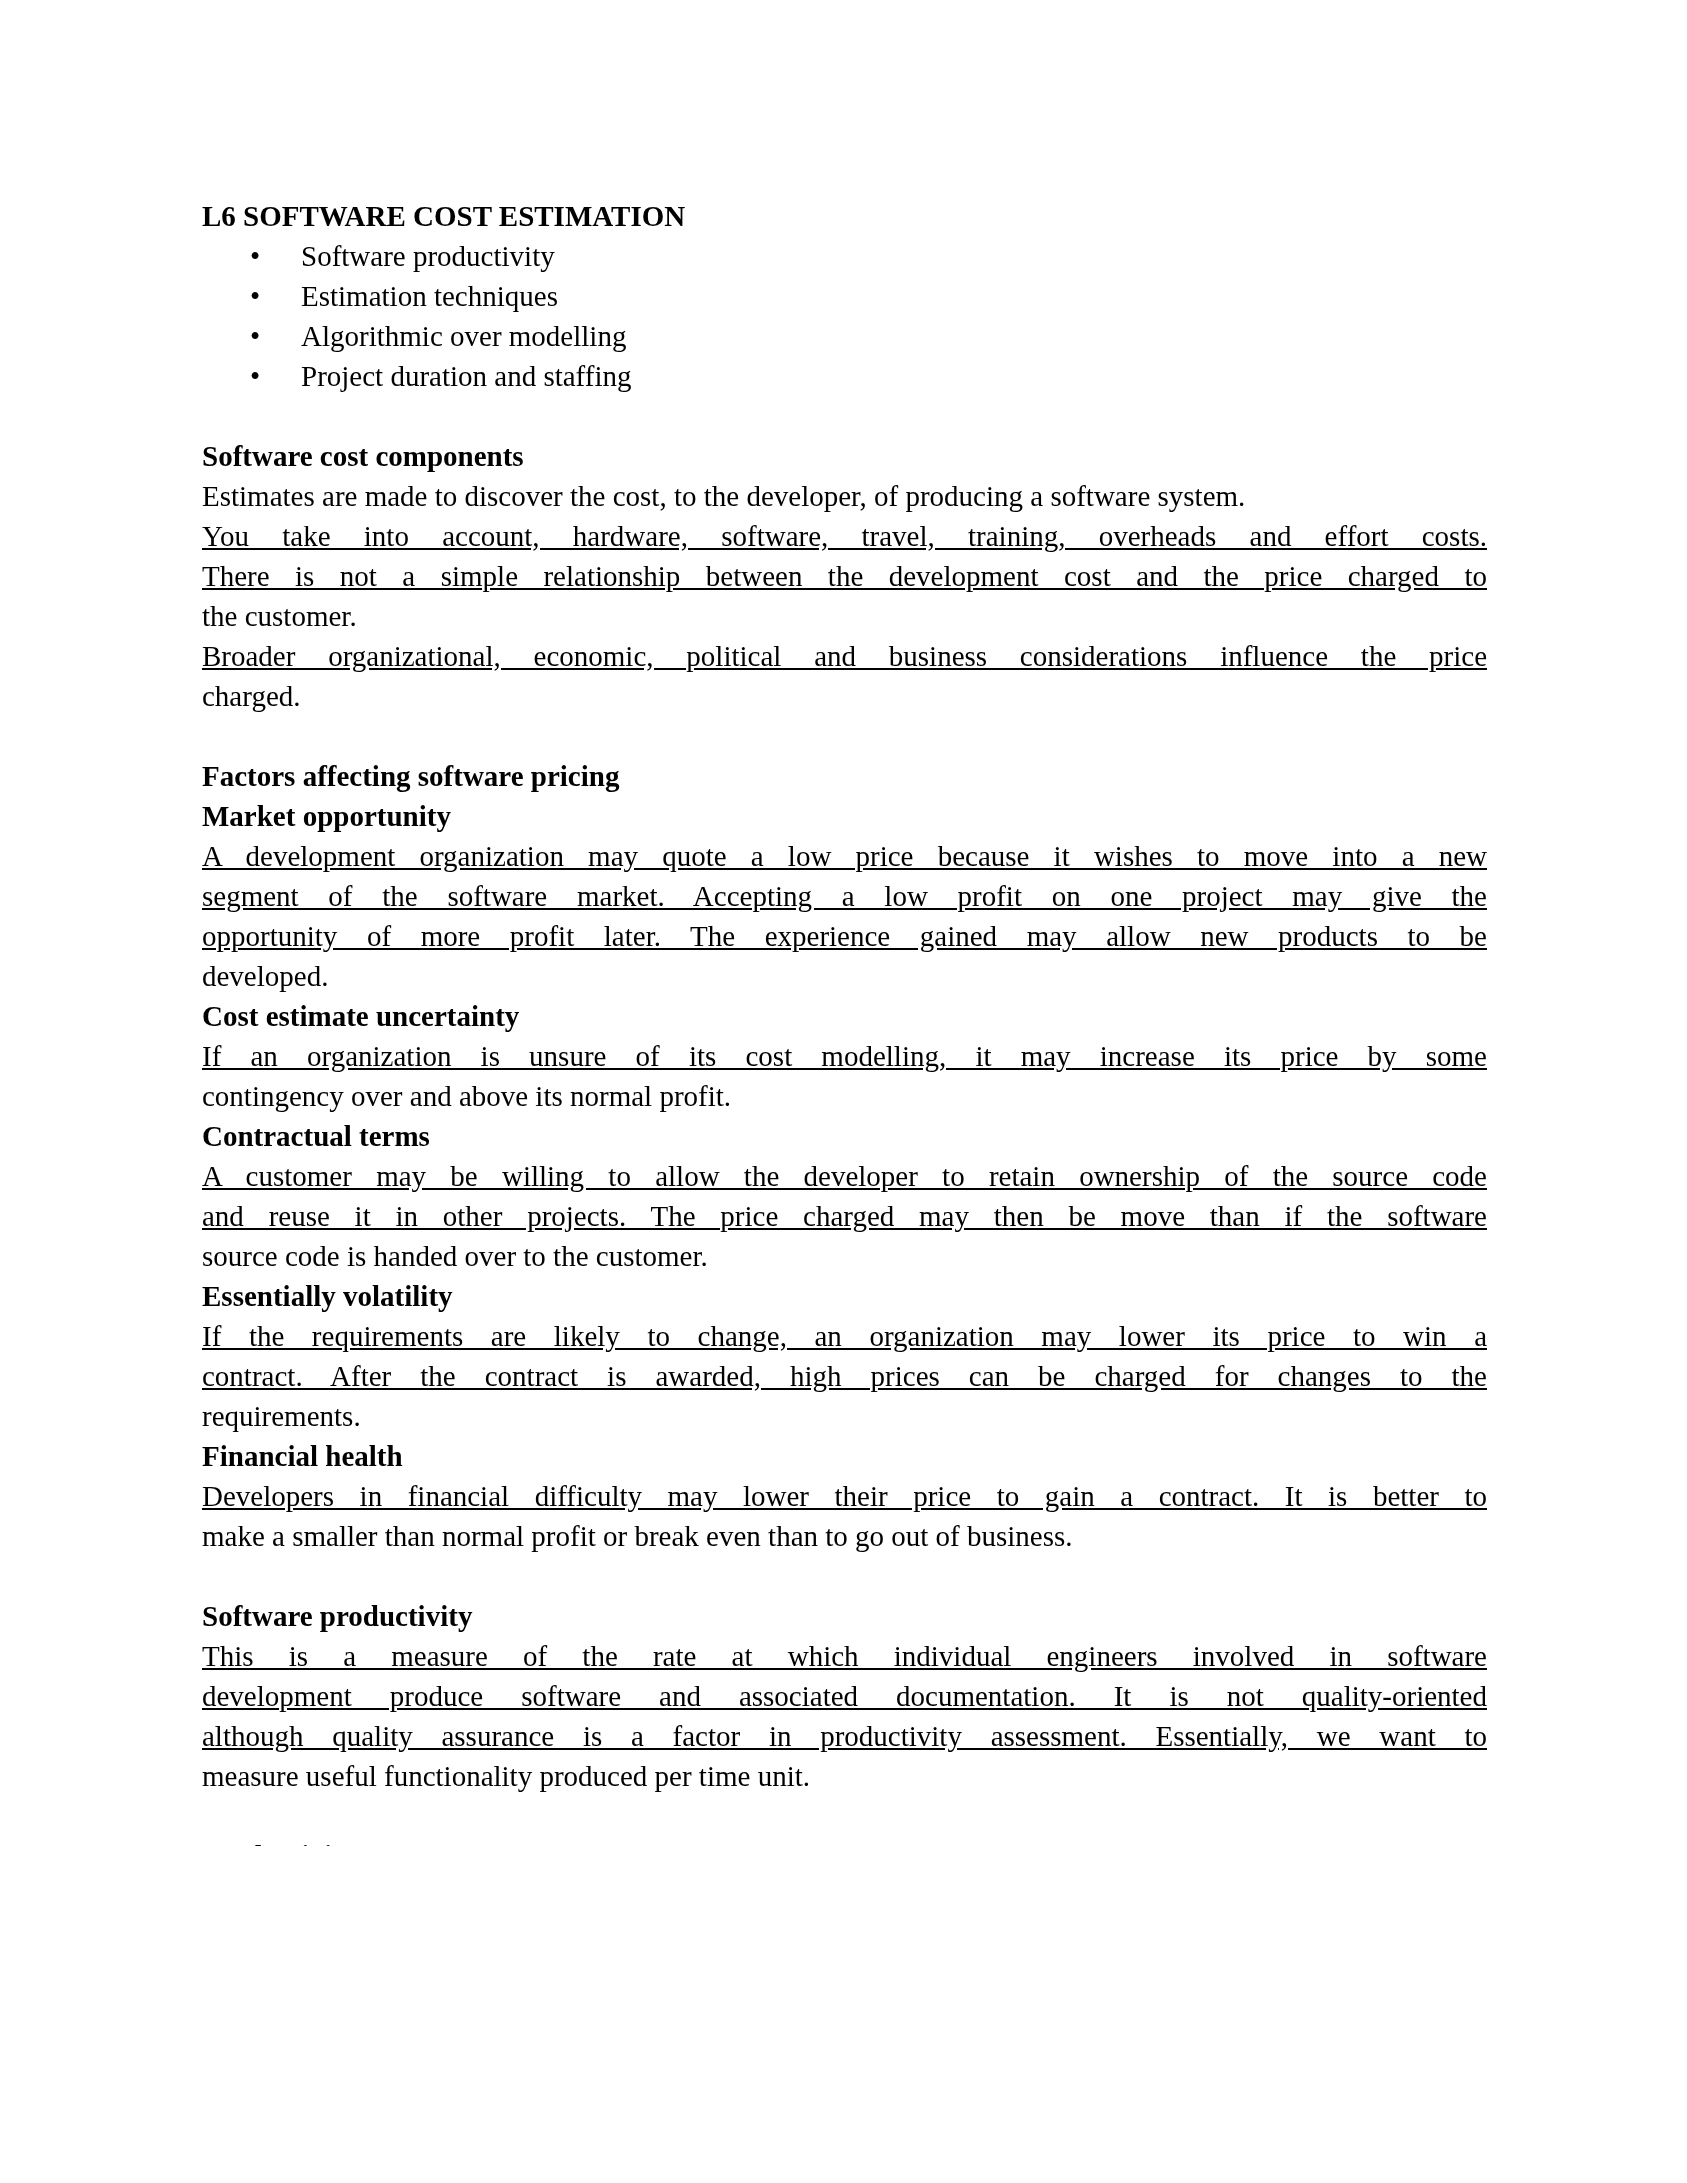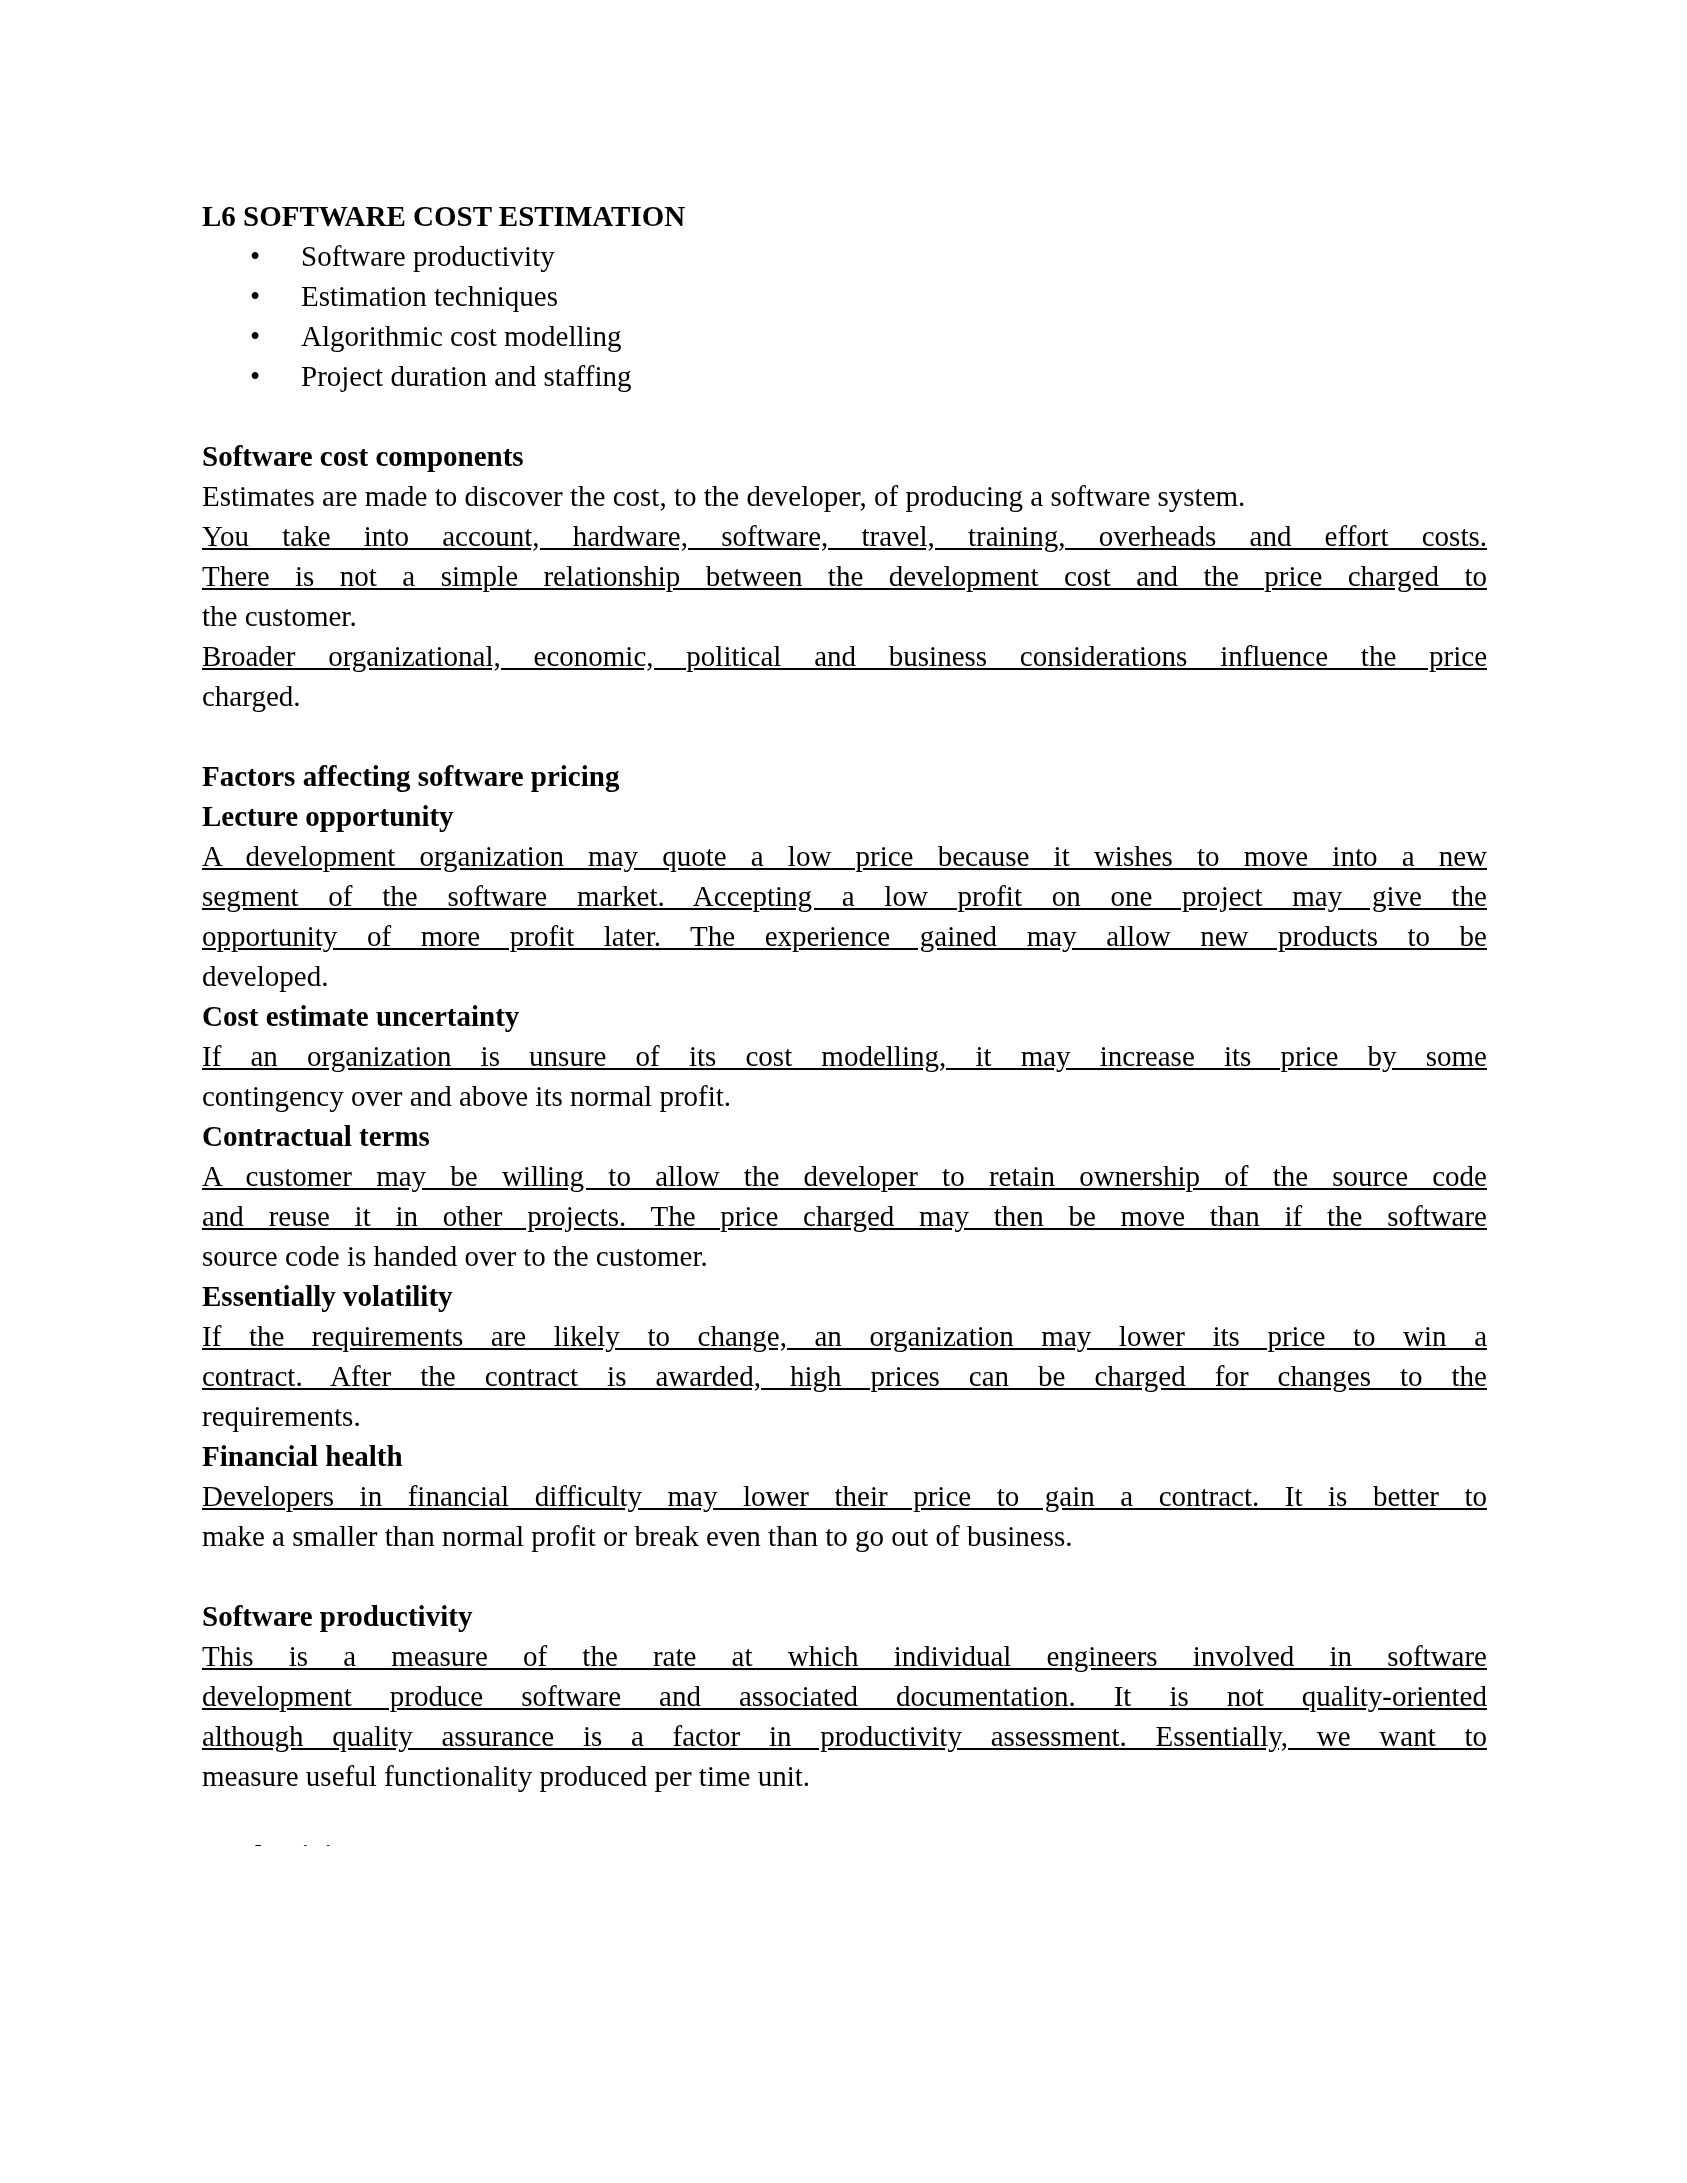--- a/index.html
+++ b/index.html
@@ -52,33 +52,33 @@
   }
 </style>
 </head>
 <body>
 
 <div class="page">
   <div class="content" id="doc-content">
       <div class="heading">L6 SOFTWARE COST ESTIMATION</div>
       <div class="bullet-row"><span class="bullet">•</span><span class="bullet-text">Software productivity</span></div>
       <div class="bullet-row"><span class="bullet">•</span><span class="bullet-text">Estimation techniques</span></div>
-      <div class="bullet-row"><span class="bullet">•</span><span class="bullet-text">Algorithmic cost modelling</span></div>
+      <div class="bullet-row"><span class="bullet">•</span><span class="bullet-text">Algorithmic over modelling</span></div>
       <div class="bullet-row"><span class="bullet">•</span><span class="bullet-text">Project duration and staffing</span></div>
       <div class="spacer"></div>
       <div class="heading">Software cost components</div>
       <div class="line">Estimates are made to discover the cost, to the developer, of producing a software system.</div>
       <div class="line just">You take into account, hardware, software, travel, training, overheads and effort costs.</div>
       <div class="line just">There is not a simple relationship between the development cost and the price charged to</div>
       <div class="line">the customer.</div>
       <div class="line just">Broader organizational, economic, political and business considerations influence the price</div>
       <div class="line">charged.</div>
       <div class="spacer"></div>
       <div class="heading">Factors affecting software pricing</div>
-      <div class="heading">Lecture opportunity</div>
+      <div class="heading">Market opportunity</div>
       <div class="line just">A development organization may quote a low price because it wishes to move into a new</div>
       <div class="line just">segment of the software market. Accepting a low profit on one project may give the</div>
       <div class="line just">opportunity of more profit later. The experience gained may allow new products to be</div>
       <div class="line">developed.</div>
       <div class="heading">Cost estimate uncertainty</div>
       <div class="line just">If an organization is unsure of its cost modelling, it may increase its price by some</div>
       <div class="line">contingency over and above its normal profit.</div>
       <div class="heading">Contractual terms</div>
       <div class="line just">A customer may be willing to allow the developer to retain ownership of the source code</div>
       <div class="line just">and reuse it in other projects. The price charged may then be move than if the software</div>

